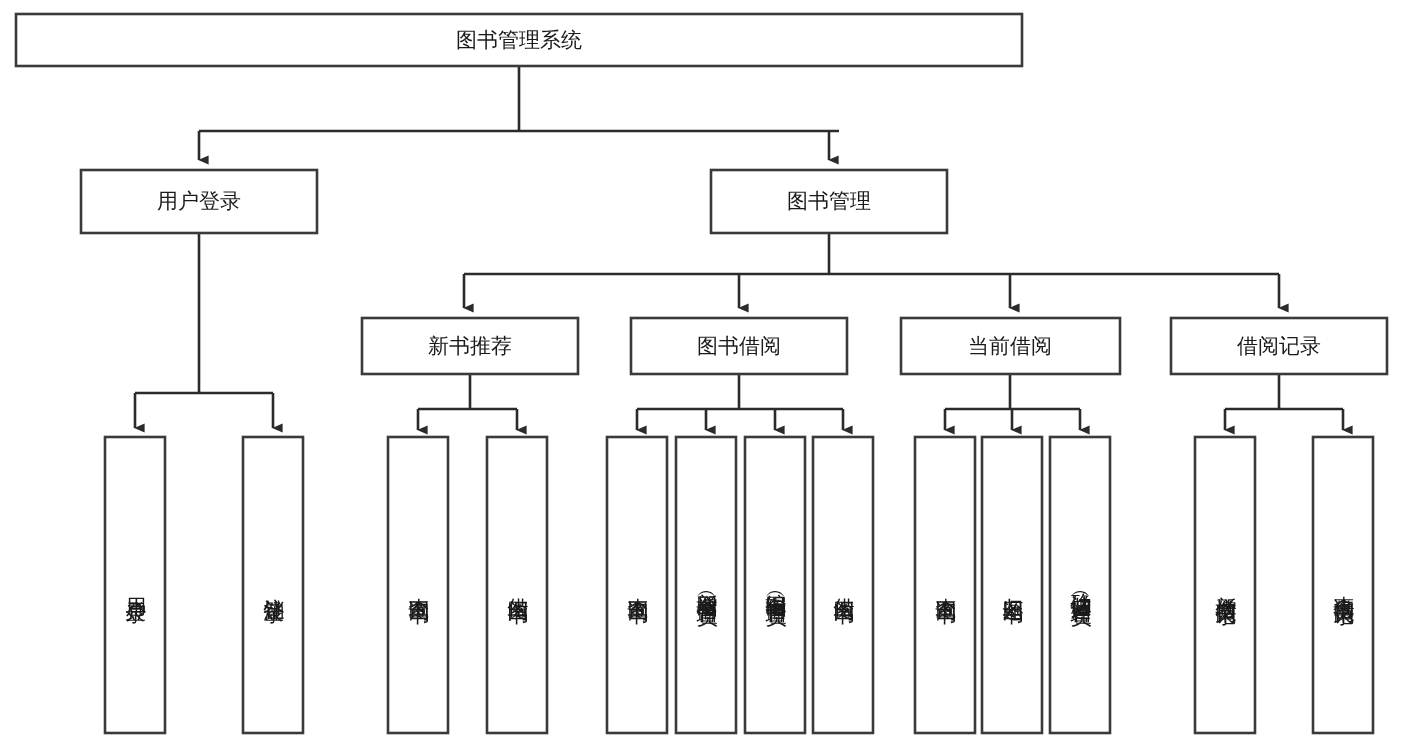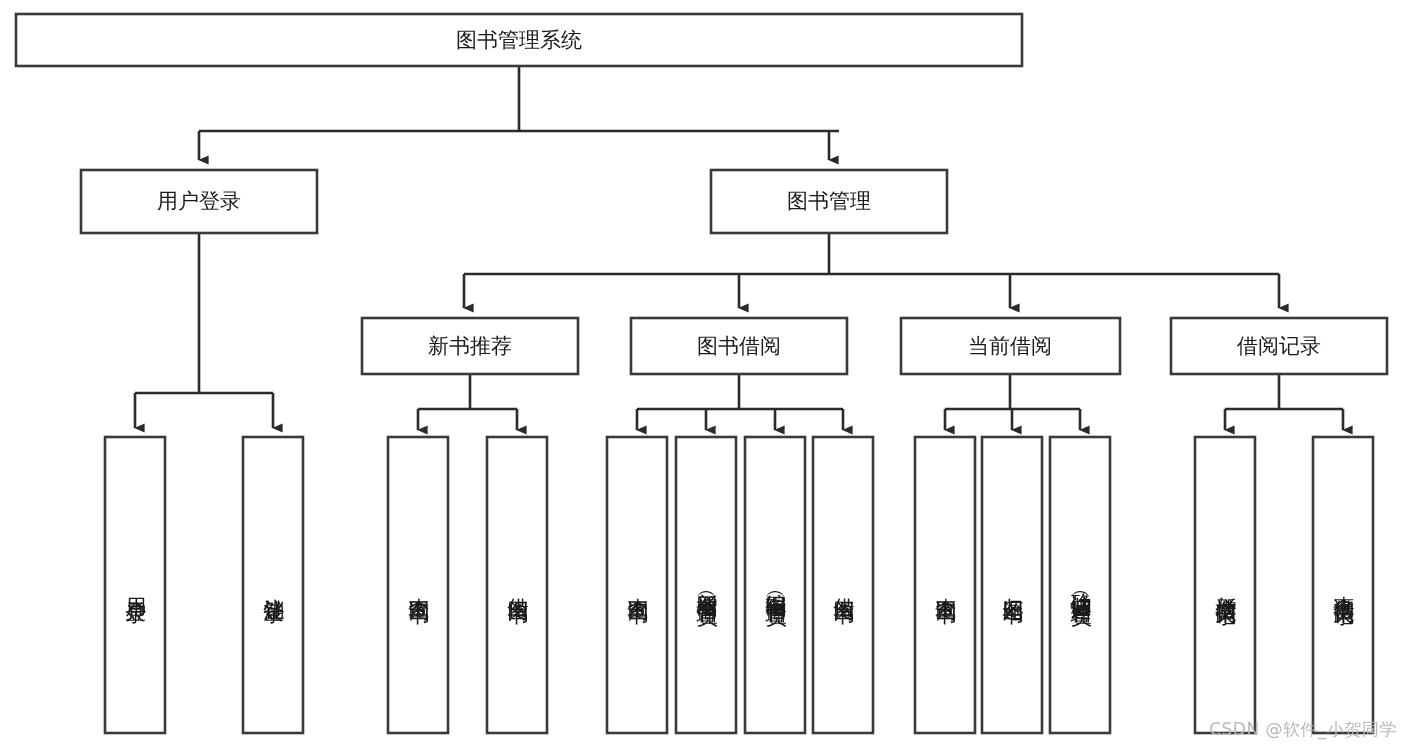--- a/index.html
+++ b/index.html
@@ -215,15 +215,14 @@
       <rect class="node-box" x="1195" y="437" width="60" height="296"></rect>
       <text class="node-label-v" x="1225" y="585">新增借阅记录</text>
     </g>
     <g>
       <rect class="node-box" x="1313" y="437" width="60" height="296"></rect>
       <text class="node-label-v" x="1343" y="585">查询借阅记录</text>
     </g>
 
   </svg>
 
-  <div class="watermark-text">CSDN @软件_小贺同学</div>
 
 </div>
 
 </body></html>

